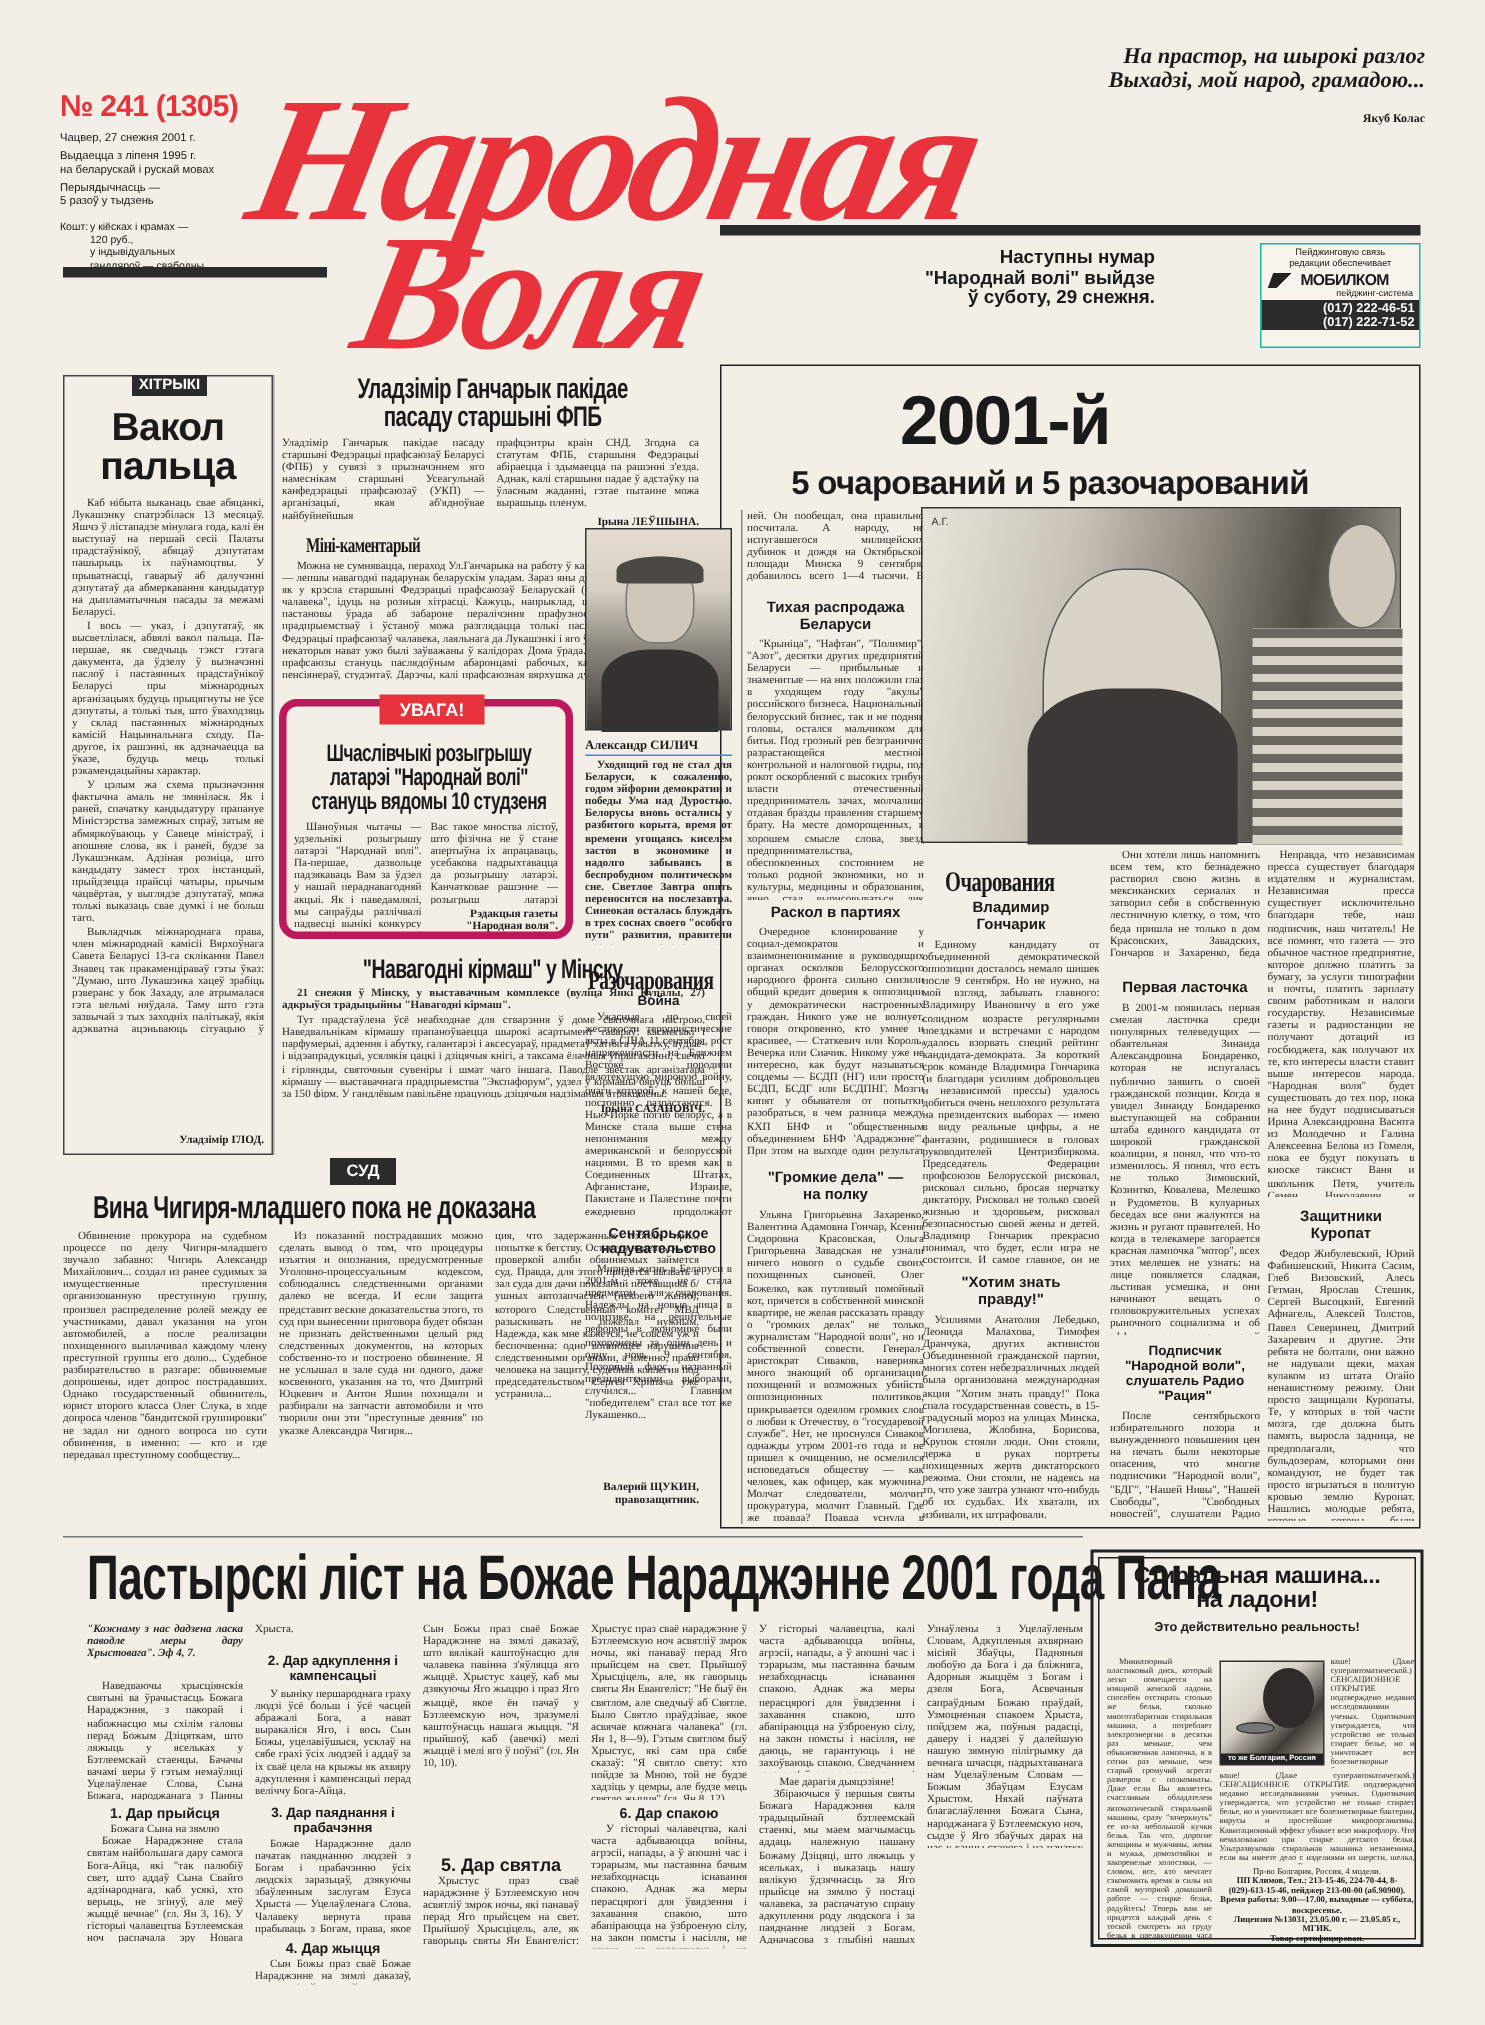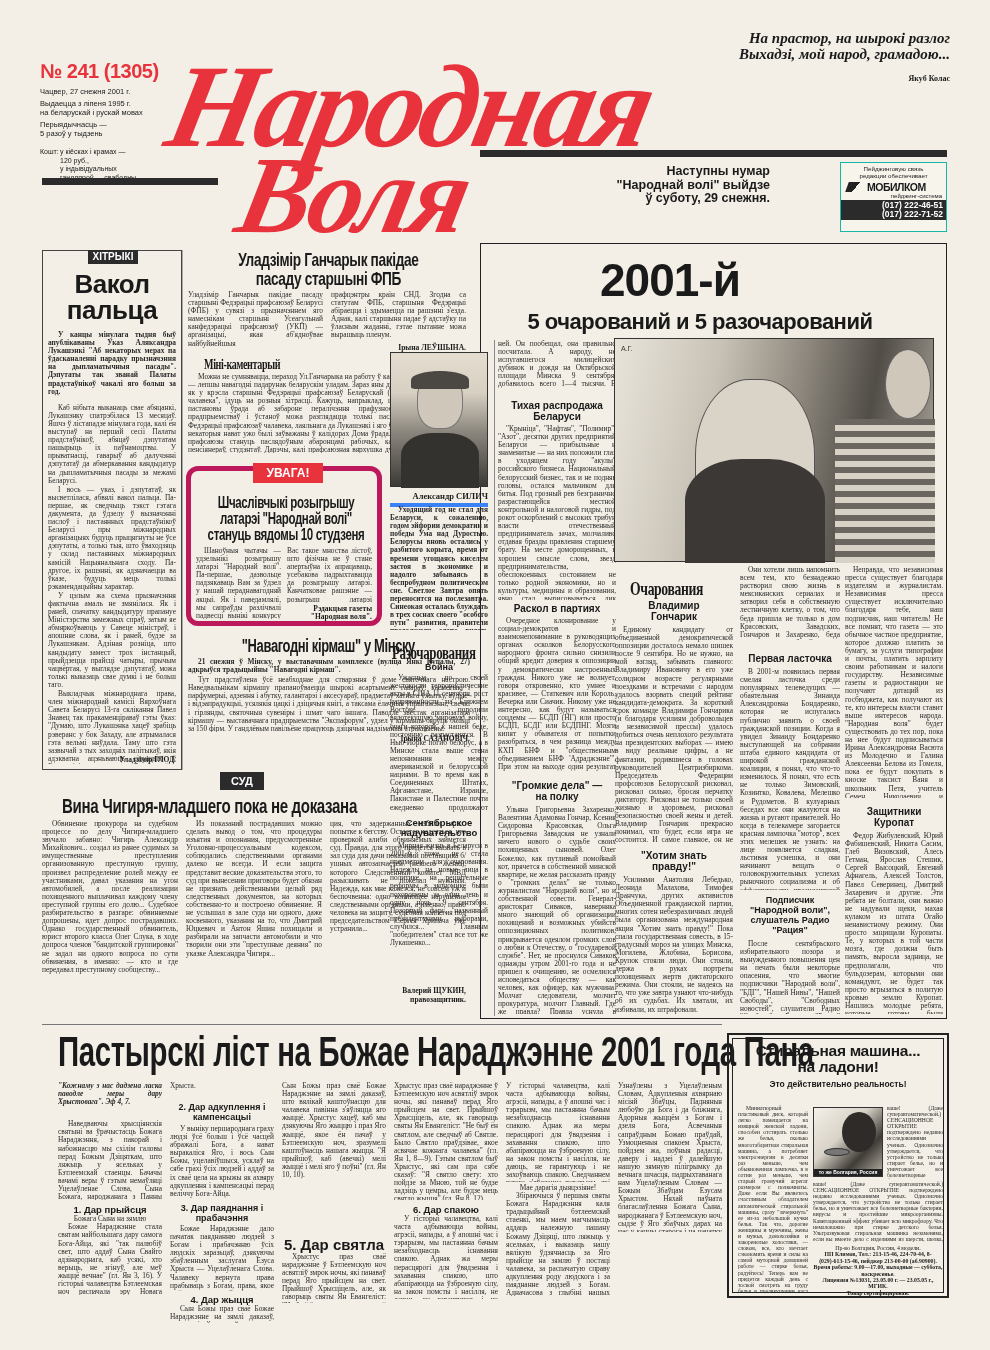--- a/index.html
+++ b/index.html
@@ -71,21 +71,20 @@
     <div>(017) 222-71-52</div>
   </div>
 </div>
 
 <div class="abs" style="left:42px;top:250px;width:140px;height:520px;border:1px solid #444;padding:20px 5px 4px 5px;">
   <div class="tag" style="left:45px;top:-1px;width:50px;height:14px;background:#2b2b2b;font-size:10px;line-height:14px;">ХІТРЫКІ</div>
   <div class="subhead" style="font-size:26px;line-height:26px;margin-bottom:8px;letter-spacing:-0.5px;">
     <div>Вакол</div>
     <div>пальца</div>
   </div>
-  <div class="col" style="font-weight:bold;margin-bottom:8px;text-indent:10px;">У канцы мінулага тыдня быў апублікаваны Указ Аляксандра Лукашэнкі "Аб некаторых мерах па ўдасканаленні парадку прызначэння на дыпламатычныя пасады". Дэпутаты так званай Палаты прадстаўнікоў чакалі яго больш за год.</div>
   <div class="col" style="height:360px;">
     <p>Каб нібыта выканаць свае абяцанкі, Лукашэнку спатрэбілася 13 месяцаў. Яшчэ ў лістападзе мінулага года, калі ён выступаў на першай сесіі Палаты прадстаўнікоў, абяцаў дэпутатам пашырыць іх паўнамоцтвы. У прыватнасці, гаварыў аб далучэнні дэпутатаў да абмеркавання кандыдатур на дыпламатычныя пасады за межамі Беларусі.</p>
     <p>І вось — указ, і дэпутатаў, як высветлілася, абвялі вакол пальца. Па-першае, як сведчыць тэкст гэтага дакумента, да ўдзелу ў вызначэнні паслоў і пастаянных прадстаўнікоў Беларусі пры міжнародных арганізацыях будуць прыцягнуты не ўсе дэпутаты, а толькі тыя, што ўваходзяць у склад пастаянных міжнародных камісій Нацыянальнага сходу. Па-другое, іх рашэнні, як адзначаецца ва ўказе, будуць мець толькі рэкамендацыйны характар.</p>
     <p>У цэлым жа схема прызначэння фактычна амаль не змянілася. Як і раней, спачатку кандыдатуру прапануе Міністэрства замежных спраў, затым яе абмяркоўваюць у Савеце міністраў, і апошняе слова, як і раней, будзе за Лукашэнкам. Адзіная розніца, што кандыдату замест трох інстанцый, прыйдзецца прайсці чатыры, прычым чацвёртая, у выглядзе дэпутатаў, можа толькі выказаць свае думкі і не больш таго.</p>
     <p>Выкладчык міжнароднага права, член міжнароднай камісіі Вярхоўнага Савета Беларусі 13-га склікання Павел Знавец так пракаменціраваў гэты ўказ: "Думаю, што Лукашэнка хацеў зрабіць рэверанс у бок Захаду, але атрымалася гэта вельмі няўдала. Таму што гэта зазвычай з тых заходніх палітыкаў, якія адэкватна ацэньваюць сітуацыю ў Беларусі і разумеюць яе. Яны цудоўна ведаюць, што так званы парламент Беларусі не мае ніякіх праў і таму адна з умоў АБСЕ — прызнанне дэмакратычнасці выбараў у Беларусі — ёсць пашырэнне функцый парламента. Тое, што Лукашэнка прапануе толькі дарадчы голас і толькі адной камісіі — гэта яшчэ раз сведчыць пра тое, што новая ініцыятыва з'яўляецца спробай падмануць і дэпутатаў, і заходнікаў".</p>
 
   </div>
   <div class="byline" style="position:absolute;bottom:5px;right:5px;">Уладзімір ГЛОД.</div>
 </div>
 
@@ -151,21 +150,21 @@
 <div class="abs" style="left:330px;top:243px;width:617px;height:776px;">
   <div class="subhead" style="position:absolute;left:200px;top:10px;width:280px;font-size:46px;letter-spacing:-1px;">2001-й</div>
   <div class="subhead" style="position:absolute;left:120px;top:66px;width:500px;font-size:22px;letter-spacing:-0.5px;">5 очарований и 5 разочарований</div>
 </div>
 
 <div class="photo" style="left:390px;top:352px;width:98px;height:135px;background:linear-gradient(180deg,#e4ddd0 0%,#d6cfc2 30%,#8a857c 60%,#3c3a36 100%);">
   <div style="position:absolute;left:26px;top:18px;width:46px;height:58px;border-radius:45% 45% 40% 40%;background:#cfc7ba;border:1px solid #777;"></div>
   <div style="position:absolute;left:20px;top:18px;width:58px;height:18px;border-radius:50% 50% 10% 10%;background:#4b4843;"></div>
   <div style="position:absolute;left:10px;top:80px;width:78px;height:55px;border-radius:40% 40% 0 0;background:#34322f;"></div>
 </div>
-<div class="abs serif" style="left:390px;top:491px;width:98px;font-size:8.5px;font-weight:bold;text-align:right;border-bottom:4px solid #3b82f6;padding-bottom:2px;">Александр СИЛИЧ</div>
+<div class="abs serif" style="left:390px;top:491px;width:98px;font-size:8.5px;font-weight:bold;text-align:left;border-bottom:1px solid #3b82f6;padding-bottom:2px;">Александр СИЛИЧ</div>
 <div class="col" style="position:absolute;left:390px;top:506px;width:98px;height:124px;font-weight:bold;text-indent:8px;">Уходящий год не стал для Беларуси, к сожалению, годом эйфории демократии и победы Ума над Дуростью. Белорусы вновь остались у разбитого корыта, время от времени угощаясь киселем застоя в экономике и надолго забываясь в беспробудном политическом сне. Светлое Завтра опять переносится на послезавтра. Синеокая осталась блуждать в трех соснах своего "особого пути" развития, правители продолжили слепо видеть будущее, рабы — низко кланяться. Необычная черта первого года нового тысячелетия: разочаровали события, очаровали люди.</div>
 
 <div class="cond" style="position:absolute;left:392px;top:643px;font-size:18px;font-family:'Liberation Serif',serif;">Разочарования</div>
 <div class="subhead" style="position:absolute;left:390px;top:662px;width:98px;font-size:9px;">Война</div>
 <div class="col" style="position:absolute;left:390px;top:674px;width:98px;height:138px;text-indent:8px;">Ужасные по своей жестокости террористические акты в США 11 сентября, рост напряженности на Ближнем Востоке породили вялотекущую мировую войну, очаги которой, к нашей беде, постоянно разрастаются. В Нью-Йорке погиб белорус, а в Минске стала выше стена непонимания между американской и белорусской нациями. В то время как в Соединенных Штатах, Афганистане, Израиле, Пакистане и Палестине почти ежедневно продолжают гибнуть ни в чем не повинные люди, Беларусь цинично торгует оружием. Война стала бизнесом, война стала предметом торга. Люди поверили в то, что в XXI веке война возможна, что в ней нет ничего невероятного. Насилие победило благоразумие.</div>
 <div class="subhead" style="position:absolute;left:390px;top:818px;width:98px;font-size:9.5px;line-height:10px;">
   <div>Сентябрьское</div>
   <div>надувательство</div>
 </div>
 <div class="col" style="position:absolute;left:390px;top:842px;width:98px;height:172px;text-indent:8px;">Мирная жизнь в Беларуси в 2001-м тоже не стала предметом для очарования. Надежды на новые лица в политике, на решительные реформы в экономике были похоронены за один день и одну ночь 9 сентября. Позорный фарс, названный президентскими выборами, случился... Главным "победителем" стал все тот же Лукашенко...</div>
@@ -246,21 +245,21 @@
     <div class="subhead" style="font-size:9px;line-height:10px;margin-top:4px;">
       <div>3. Дар паяднання і</div>
       <div>прабачэння</div>
     </div>
     <div class="col" style="text-indent:10px;height:66px;margin-top:2px;">Божае Нараджэнне дало пачатак паяднанню людзей з Богам і прабачэнню ўсіх людскіх заразьцаў, дзякуючы збаўленным заслугам Езуса Хрыста — Уцелаўленага Слова. Чалавеку вернута права прабываць з Богам, права, якое меў на пачатку свайго існавання, калі ў раі мог бачыць Бога тварам у твар.</div>
     <div class="subhead" style="font-size:9.5px;margin-top:3px;">4. Дар жыцця</div>
     <div class="col" style="text-indent:10px;height:18px;">Сын Божы праз сваё Божае Нараджэнне на зямлі даказаў, што вялікай каштоўнасцю для чалавека павінна з'яўляцца яго жыццё. Хрыстус хацеў, каб мы дзякуючы Яго жыццю і праз Яго жыццё, якое ён пачаў у Бэтлеемскую ноч, зразумелі каштоўнасць нашага жыцця. "Я прыйшоў, каб (авечкі) мелі жыццё і мелі яго ў поўні" (гл. Ян 10, 10).</div>
   </div>
   <div style="position:absolute;left:224px;top:0;width:104px;">
     <div class="col" style="height:150px;">Сын Божы праз сваё Божае Нараджэнне на зямлі даказаў, што вялікай каштоўнасцю для чалавека павінна з'яўляцца яго жыццё. Хрыстус хацеў, каб мы дзякуючы Яго жыццю і праз Яго жыццё, якое ён пачаў у Бэтлеемскую ноч, зразумелі каштоўнасць нашага жыцця. "Я прыйшоў, каб (авечкі) мелі жыццё і мелі яго ў поўні" (гл. Ян 10, 10).</div>
-    <div class="subhead" style="font-size:15px;margin-top:4px;">5. Дар святла</div>
+    <div class="subhead" style="font-size:12px;margin-top:4px;">5. Дар святла</div>
     <div class="col" style="text-indent:10px;height:50px;">Хрыстус праз сваё нараджэнне ў Бэтлеемскую ноч асвятліў змрок ночы, які панаваў перад Яго прыйсцем на свет. Прыйшоў Хрысціцель, але, як гаворыць святы Ян Евангеліст: "Не быў ён святлом, але сведчыў аб Святле. Было Святло праўдзівае, якое асвячае кожнага чалавека" (гл. Ян 1, 8—9). Гэтым святлом быў Хрыстус, які сам пра сябе сказаў: "Я святло свету: хто пойдзе за Мною, той не будзе хадзіць у цемры, але будзе мець святло жыцця" (гл. Ян 8, 12).</div>
   </div>
   <div style="position:absolute;left:336px;top:0;width:104px;">
     <div class="col" style="height:118px;">Хрыстус праз сваё нараджэнне ў Бэтлеемскую ноч асвятліў змрок ночы, які панаваў перад Яго прыйсцем на свет. Прыйшоў Хрысціцель, але, як гаворыць святы Ян Евангеліст: "Не быў ён святлом, але сведчыў аб Святле. Было Святло праўдзівае, якое асвячае кожнага чалавека" (гл. Ян 1, 8—9). Гэтым святлом быў Хрыстус, які сам пра сябе сказаў: "Я святло свету: хто пойдзе за Мною, той не будзе хадзіць у цемры, але будзе мець святло жыцця" (гл. Ян 8, 12).</div>
     <div class="subhead" style="font-size:9.5px;margin-top:4px;">6. Дар спакою</div>
     <div class="col" style="text-indent:10px;height:84px;">У гісторыі чалавецтва, калі часта адбываюцца войны, агрэсіі, напады, а ў апошні час і тэрарызм, мы пастаянна бачым незабходнасць існавання спакою. Аднак жа меры перасцярогі для ўвядзення і захавання спакою, што абапіраюцца на ўзброеную сілу, на закон помсты і насілля, не даюць, не гарантуюць і не захоўваюць спакою. Сведчаннем гэтага з'яўляецца тэрарызм, які шалее цяпер са страшнай сілай, і шматлікія спробы яго ўтаймавання. Як жа адрозніваецца тая канцэпцыя спакою, якія абвяшчае Евангелле праз Божага Збаўцу, Езуса Хрыста, народжанага ў бэтлеемскай стаенцы. Хрыстус Пан заклікае да спакою на аснове любові да Бога і бліжняга, якая ўтульне душы і сэрцы людзей, сем'і, а таксама ўплывае на ўзаемадносіны паміж людзьмі. Пан Езус запэўнівае: "Спакой пакідаю вам, спакой Мой даю вам, даю ж вам не так, як свет дае" (гл. Ян 14, 27).</div>
   </div>
   <div style="position:absolute;left:448px;top:0;width:104px;">
     <div class="col" style="height:100px;">У гісторыі чалавецтва, калі часта адбываюцца войны, агрэсіі, напады, а ў апошні час і тэрарызм, мы пастаянна бачым незабходнасць існавання спакою. Аднак жа меры перасцярогі для ўвядзення і захавання спакою, што абапіраюцца на ўзброеную сілу, на закон помсты і насілля, не даюць, не гарантуюць і не захоўваюць спакою. Сведчаннем гэтага з'яўляецца тэрарызм, які шалее цяпер са страшнай сілай, і шматлікія спробы яго ўтаймавання. Як жа адрозніваецца тая канцэпцыя спакою, якія абвяшчае Евангелле праз Божага Збаўцу, Езуса Хрыста, народжанага ў бэтлеемскай стаенцы. Хрыстус Пан заклікае да спакою на аснове любові да Бога і бліжняга, якая ўтульне душы і сэрцы людзей, сем'і, а таксама ўплывае на ўзаемадносіны паміж людзьмі. Пан Езус запэўнівае: "Спакой пакідаю вам, спакой Мой даю вам, даю ж вам не так, як свет дае" (гл. Ян 14, 27).</div>
     <div class="col" style="text-align:center;margin-top:2px;">Мае дарагія дыяцэзіяне!</div>

